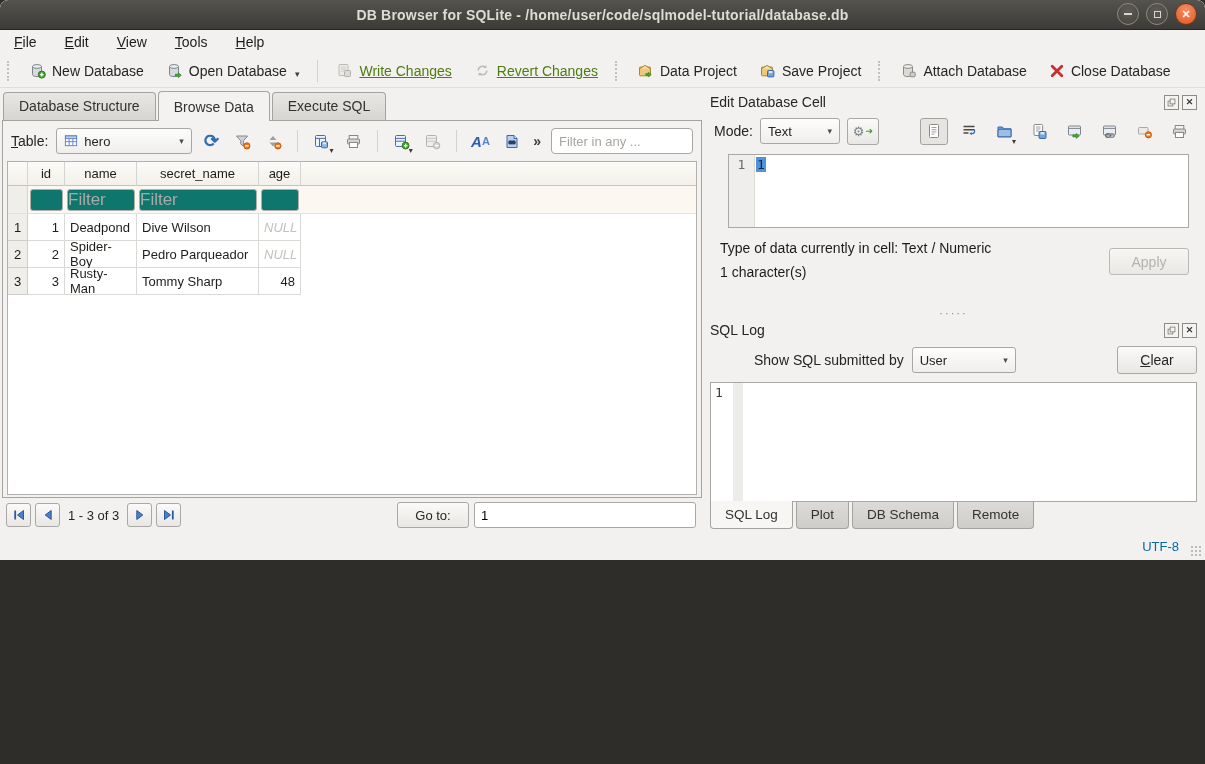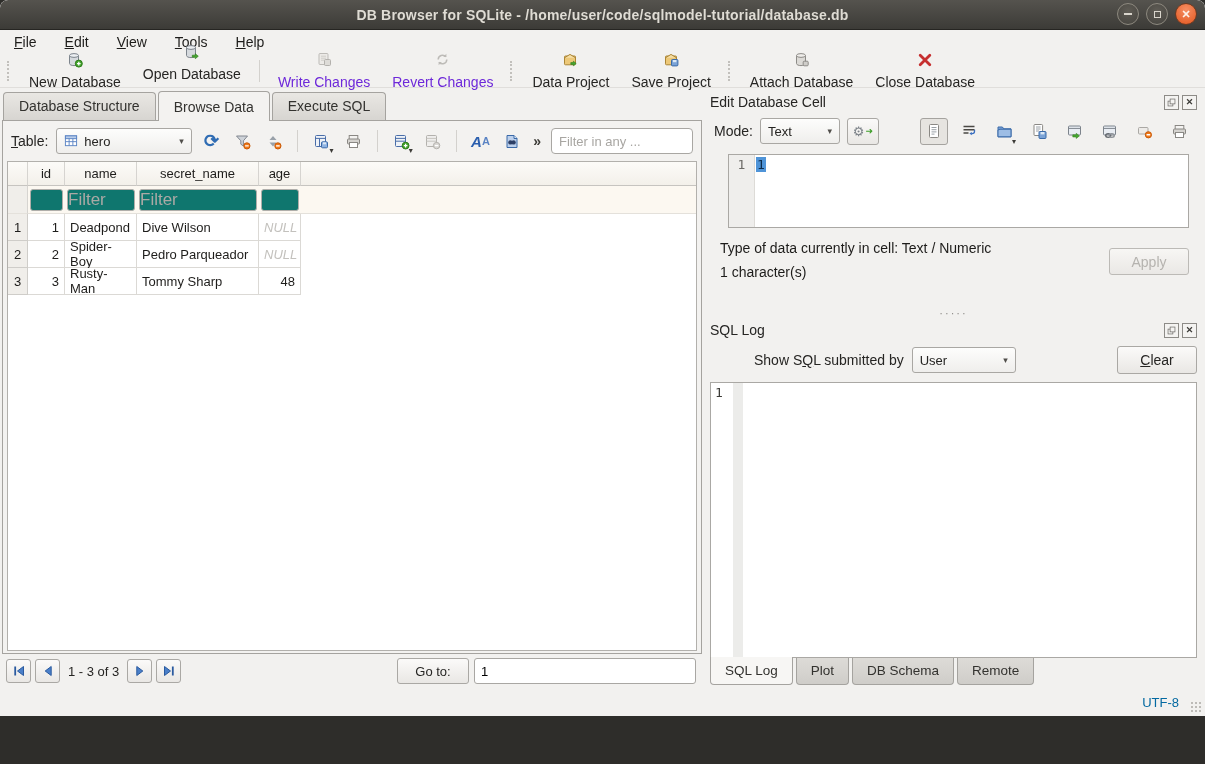--- a/index.html
+++ b/index.html
@@ -1,17 +1,17 @@
 <!DOCTYPE html>
 <html><head>
 <meta charset="utf-8">
 <style>
   * { margin:0; padding:0; box-sizing:border-box; }
   html,body { width:1205px; height:764px; background:#2e2d2a; font-family:"Liberation Sans", sans-serif; }
-  .app { width:1205px; height:716px; display:flex; flex-direction:column; background:#f2f1ef; border-radius:8px 8px 0 0; overflow:hidden; }
+  .app { width:1205px; height:560px; display:flex; flex-direction:column; background:#f2f1ef; border-radius:8px 8px 0 0; overflow:hidden; }
 
   
   .titlebar { height:30px; flex:0 0 30px; background:linear-gradient(#55534e,#3c3b37); border-bottom:1px solid #262522;
               display:flex; align-items:center; position:relative; border-radius:8px 8px 0 0; }
   .titlebar .title { flex:1; text-align:center; color:#dfdcd4; font-weight:bold; font-size:14px; letter-spacing:.2px; }
   .winbtns { position:absolute; right:8px; top:3px; display:flex; gap:7px; }
   .wbtn { width:22px; height:22px; border-radius:50%; display:flex; align-items:center; justify-content:center;
           background:radial-gradient(circle at 50% 35%, #5f5c55, #45433e); border:1px solid #8d897f;
           color:#d9d5cc; font-size:11px; line-height:1; cursor:default; }
   .wbtn .bar { width:8px; height:2px; background:#d9d5cc; }
@@ -20,22 +20,22 @@
 
   
   .menubar { height:24px; flex:0 0 24px; display:flex; align-items:center; gap:28px; padding:0 14px; font-size:14px; color:#1d1c1a; background:#f2f1ef; }
   .menu-item { cursor:default; }
   u { text-decoration:underline; }
 
   
   .toolbar { height:34px; flex:0 0 34px; display:flex; align-items:center; gap:6px; padding:0 4px; background:#f2f1ef; border-bottom:1px solid #e0dedb; font-size:14px; }
   .thandle { width:5px; height:20px; border-left:2px dotted #c2c0bc; margin:0 3px; }
   .tsep { width:1px; height:22px; background:#d3d1cd; margin:0 4px; }
-  .tbtn { display:flex; align-items:center; gap:6px; padding:4px 8px; color:#262523; background:none; border:none; font-size:14px; font-family:inherit; position:relative;flex-direction:column; }
-  .tbtn.disabled { color:#6d28d9; }
+  .tbtn { display:flex; align-items:center; gap:6px; padding:4px 8px; color:#262523; background:none; border:none; font-size:14px; font-family:inherit; position:relative; }
+  .tbtn.disabled { color:#4d7c0f;text-decoration:underline; }
   .tbtn .ddc { font-size:9px; color:#3c3b37; margin-left:2px; align-self:flex-end; }
 
   
   .main { flex:1; display:flex; min-height:0; }
   .left { width:704px; flex:0 0 704px; display:flex; flex-direction:column; padding:2px 2px 0 2px; }
   .right { flex:1; display:flex; flex-direction:column; min-width:0; padding:2px 6px 0 4px; }
 
   
   .tabbar { height:30px; flex:0 0 30px; display:flex; align-items:flex-end; padding-left:1px; }
   .tab { padding:5px 15px 6px; font-size:14px; color:#33322f; background:linear-gradient(#e9e7e3,#d7d5d1);

